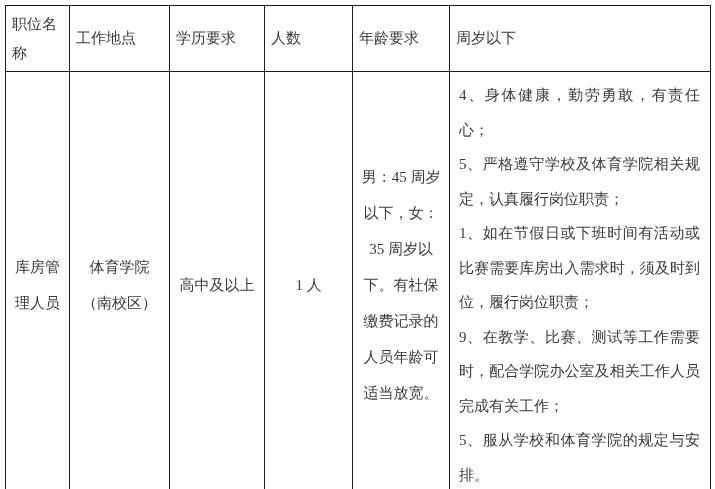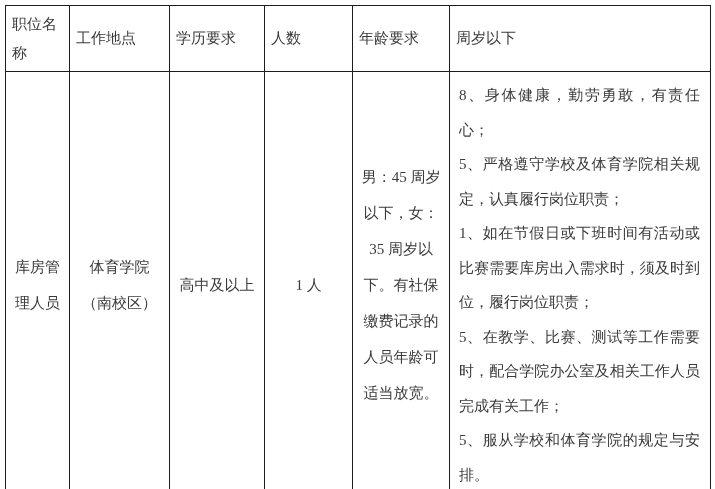--- a/index.html
+++ b/index.html
@@ -67,21 +67,21 @@
     </tr>
   </thead>
   <tbody>
     <tr>
       <td class="center-cell">库房管理人员</td>
       <td class="center-cell">体育学院（南校区）</td>
       <td class="center-cell">高中及以上</td>
       <td class="center-cell">1 人</td>
       <td class="center-cell">男：45 周岁以下，女：35 周岁以下。有社保缴费记录的人员年龄可适当放宽。</td>
       <td class="other-cell">
-          <p>8、身体健康，勤劳勇敢，有责任心；</p>
+          <p>4、身体健康，勤劳勇敢，有责任心；</p>
           <p>5、严格遵守学校及体育学院相关规定，认真履行岗位职责；</p>
           <p>1、如在节假日或下班时间有活动或比赛需要库房出入需求时，须及时到位，履行岗位职责；</p>
-          <p>5、在教学、比赛、测试等工作需要时，配合学院办公室及相关工作人员完成有关工作；</p>
+          <p>9、在教学、比赛、测试等工作需要时，配合学院办公室及相关工作人员完成有关工作；</p>
           <p>5、服从学校和体育学院的规定与安排。</p>
         </td>
     </tr>
   </tbody>
 </table>
 
 </body></html>

